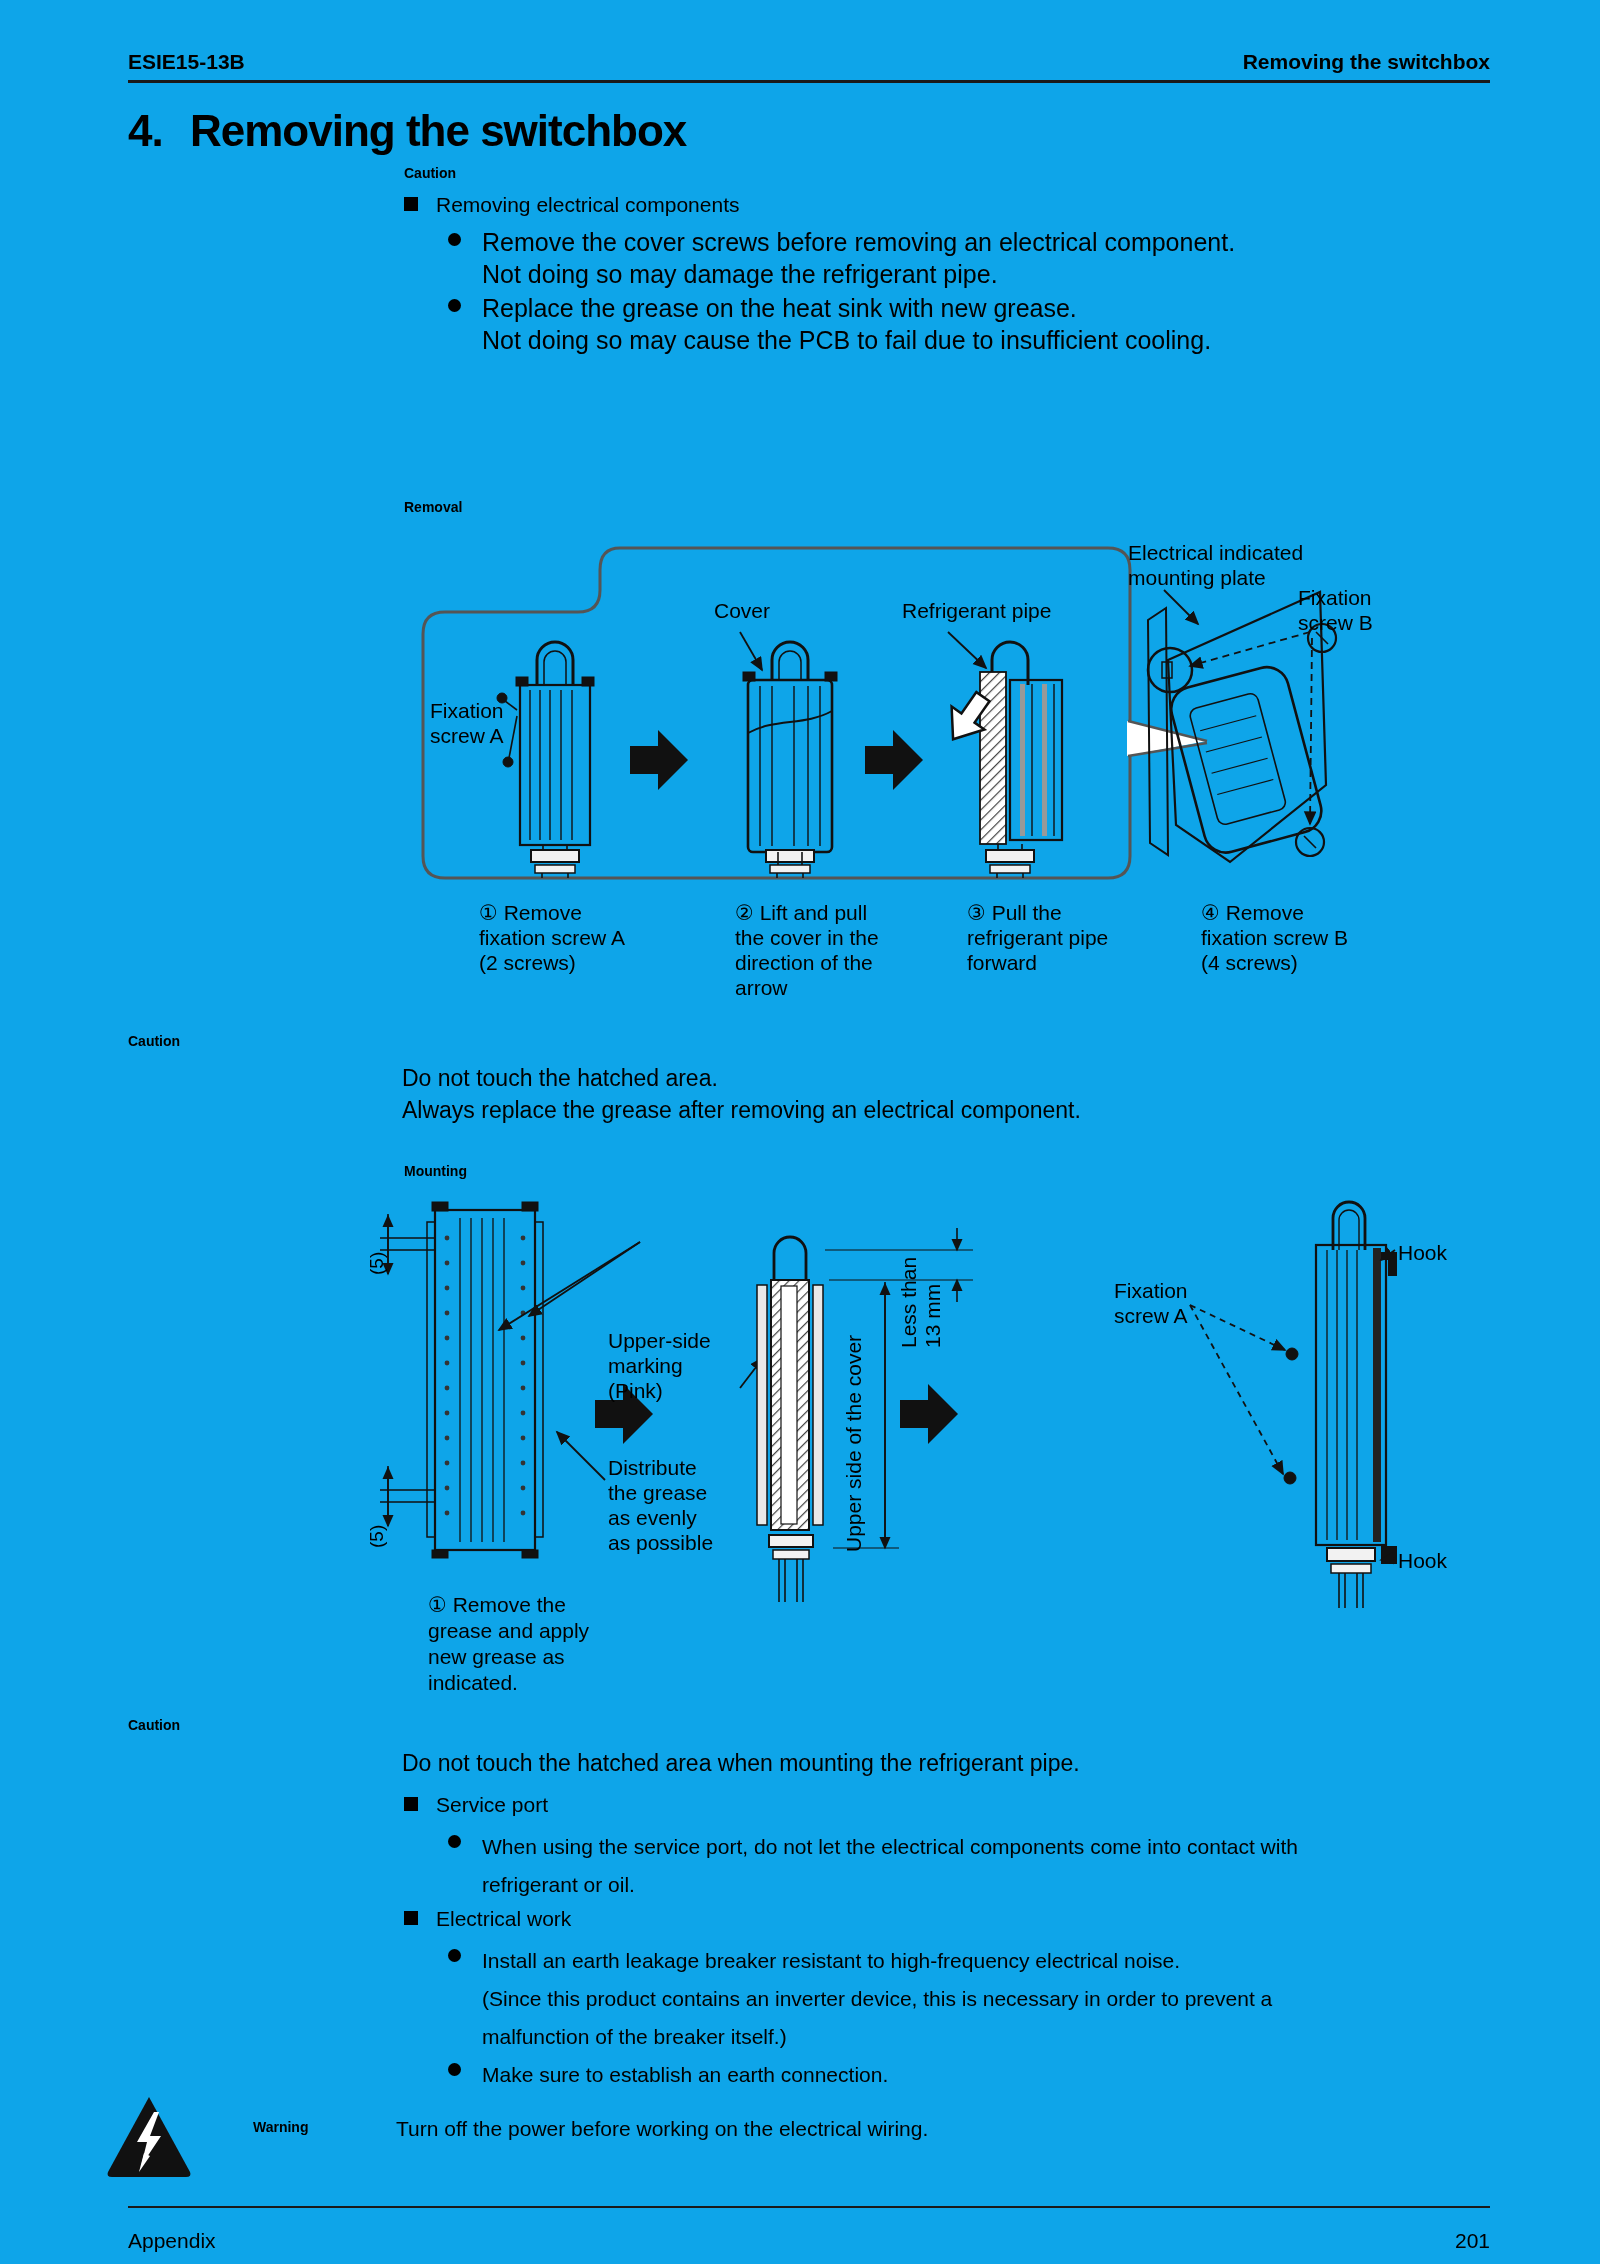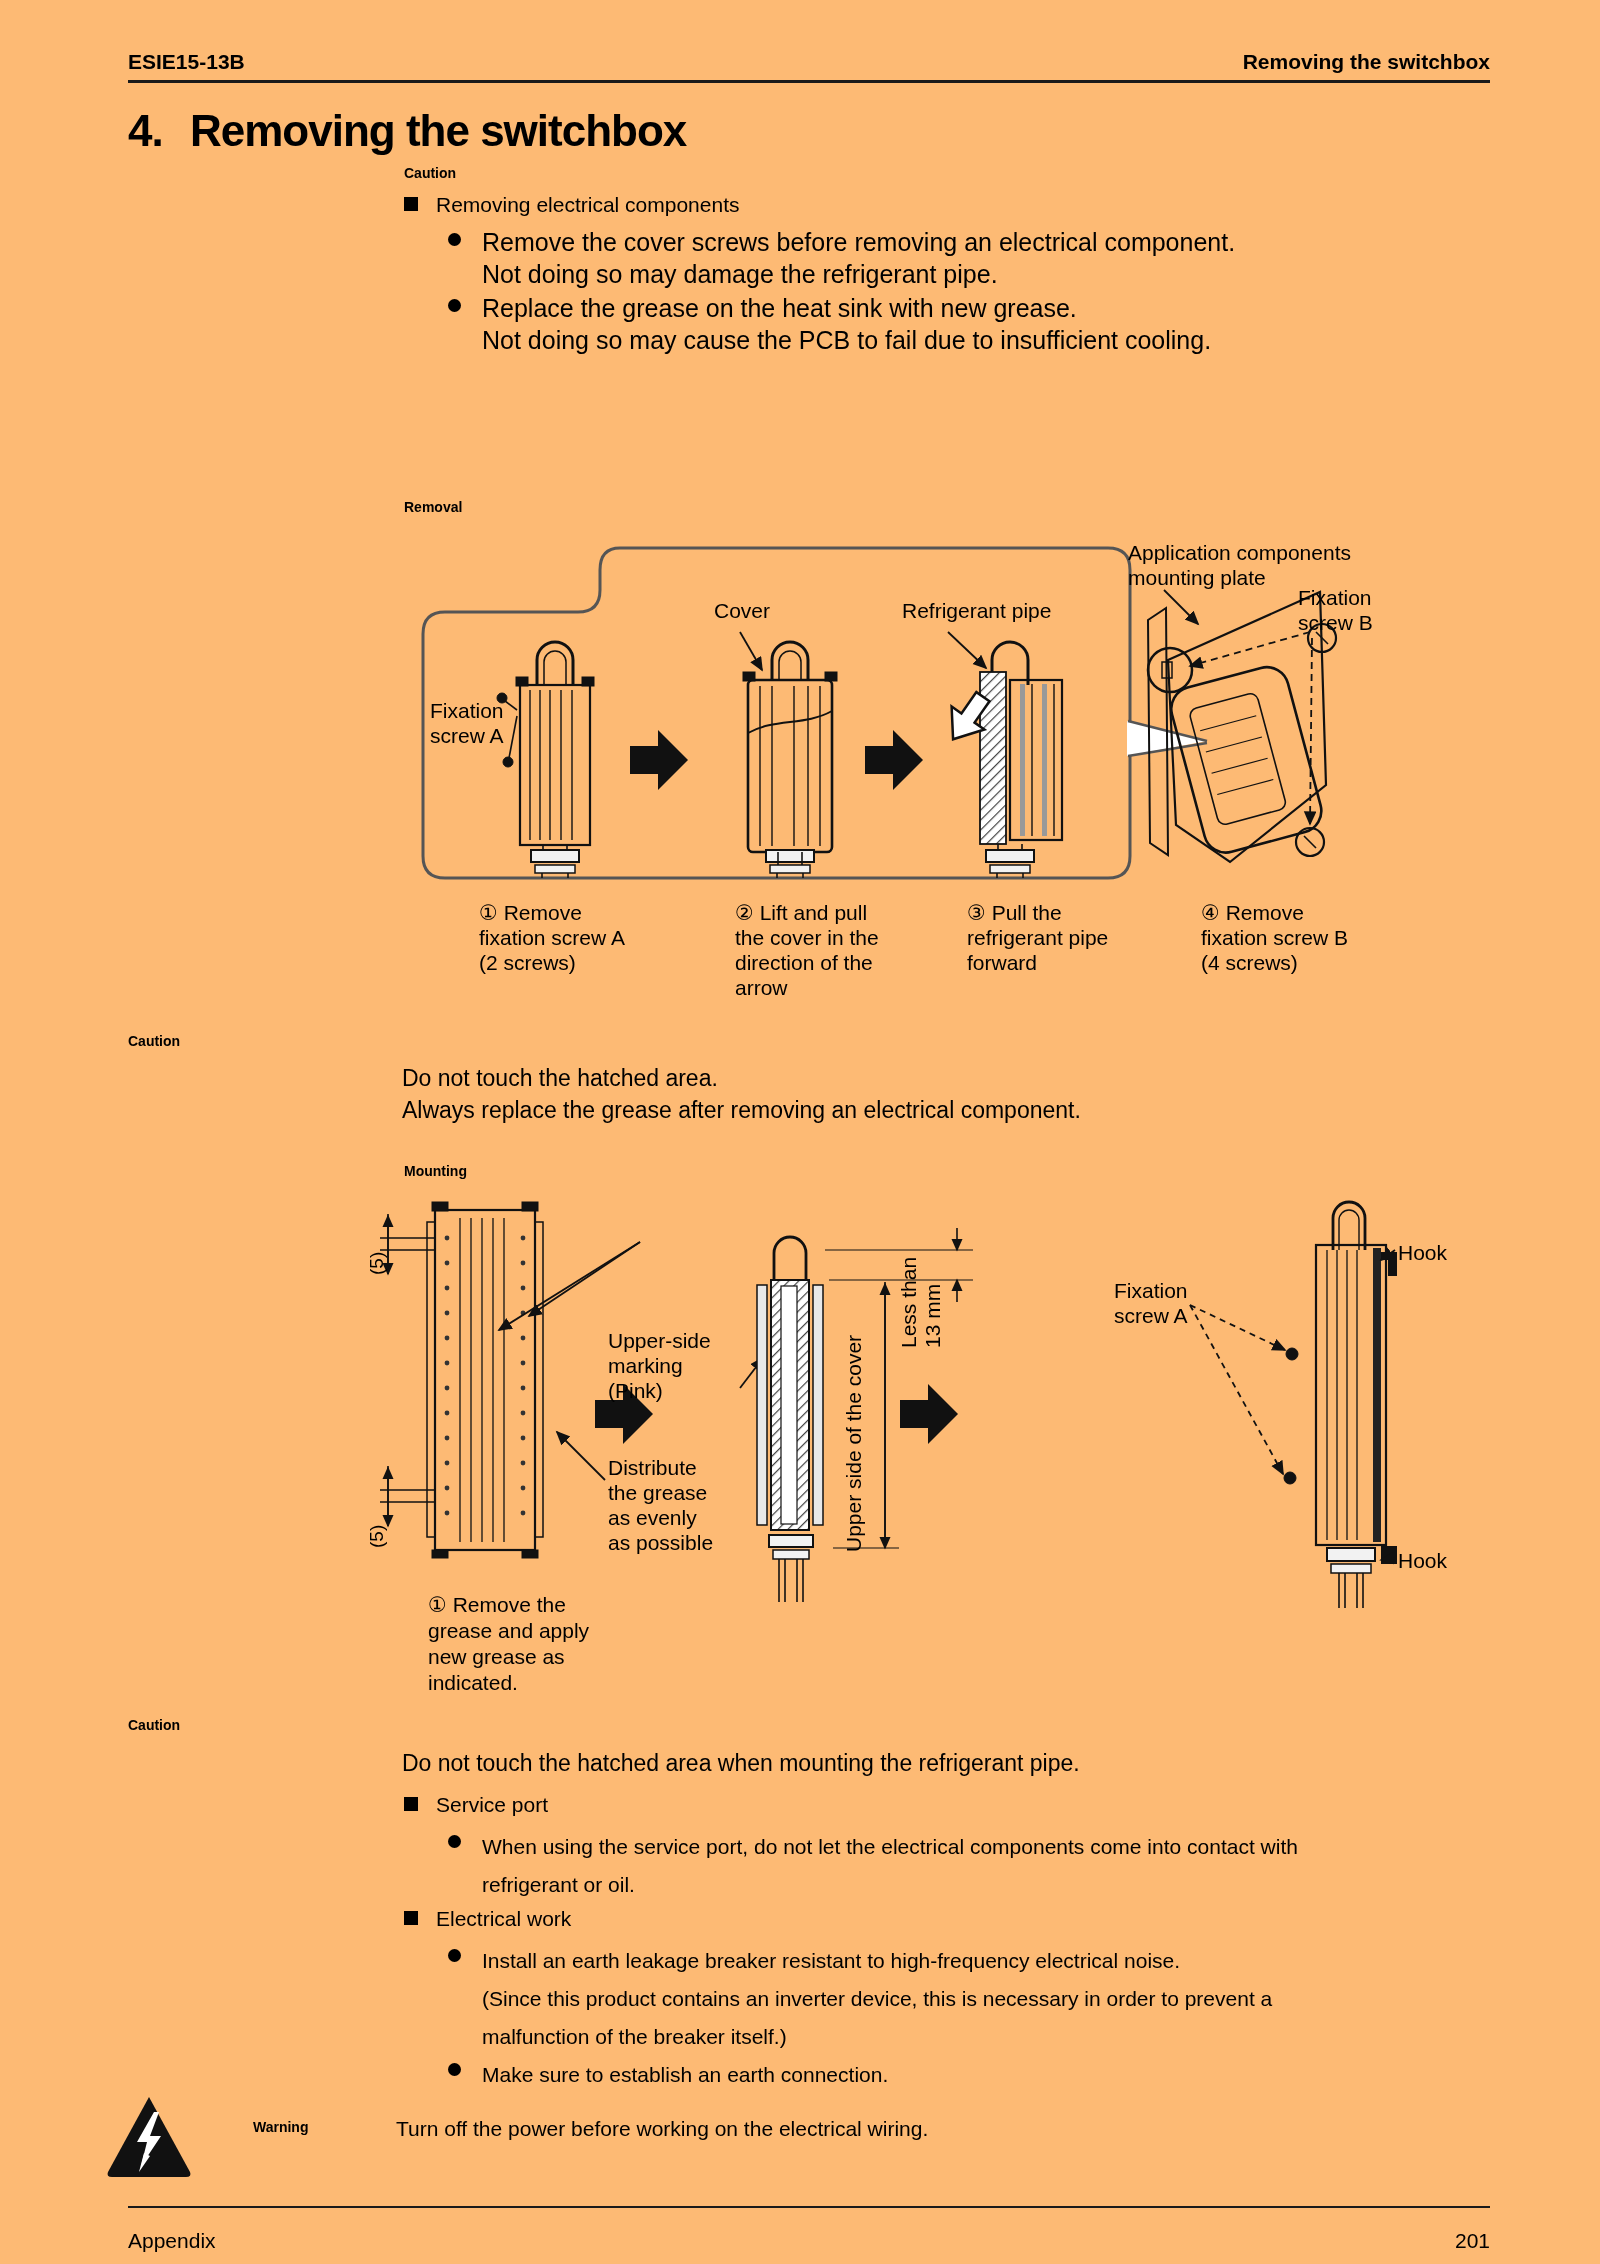--- a/index.html
+++ b/index.html
@@ -1,16 +1,16 @@
 <!DOCTYPE html>
 <html><head>
 <meta charset="utf-8">
 <style>
   html,body{margin:0;padding:0;background:#e8e8e8;}
-  .page{position:relative;width:1600px;height:2264px;background:#fdba74;margin:0 auto;
+  .page{position:relative;width:1600px;height:2264px;background:#0ea5e9;margin:0 auto;
         font-family:"Liberation Sans","DejaVu Sans",sans-serif;color:#000;overflow:hidden;}
   .abs{position:absolute;}
   .b{font-weight:bold;}
   .fs21{font-size:21px;line-height:25px;}
   .fs22{font-size:14px;line-height:26px;}
   .hdr{font-size:21px;font-weight:bold;}
   .title{font-size:44px;font-weight:bold;letter-spacing:-1px;display:flex;}
   .title .num{width:62px;}
   .rule{background:#1a1a1a;height:3px;}
   .rule2{background:#1a1a1a;height:2px;}
@@ -168,21 +168,21 @@
       <circle cx="1030" cy="322" r="14" stroke-width="2.2"></circle>
       <line x1="1024" y1="316" x2="1036" y2="328" stroke-width="1.6"></line>
       <line x1="1030" y1="112" x2="910" y2="146" stroke-width="1.8" stroke-dasharray="7,5" marker-end="url(#ah)"></line>
       <line x1="1032" y1="118" x2="1030" y2="304" stroke-width="1.8" stroke-dasharray="7,5" marker-end="url(#ah)"></line>
       <line x1="884" y1="70" x2="918" y2="104" stroke-width="1.8" marker-end="url(#ah)"></line>
     </g>
   </svg>
 
   <div class="abs lbl" style="left:714px;top:598px">Cover</div>
   <div class="abs lbl" style="left:902px;top:598px">Refrigerant pipe</div>
-  <div class="abs lbl" style="left:1128px;top:540px">Application components
+  <div class="abs lbl" style="left:1128px;top:540px">Electrical indicated
 mounting plate</div>
   <div class="abs lbl" style="left:1298px;top:585px">Fixation
 screw B</div>
   <div class="abs lbl" style="left:430px;top:698px">Fixation
 screw A</div>
 
   <div class="abs cap" style="left:479px;top:900px">① Remove
 fixation screw A
 (2 screws)</div>
   <div class="abs cap" style="left:735px;top:900px">② Lift and pull

